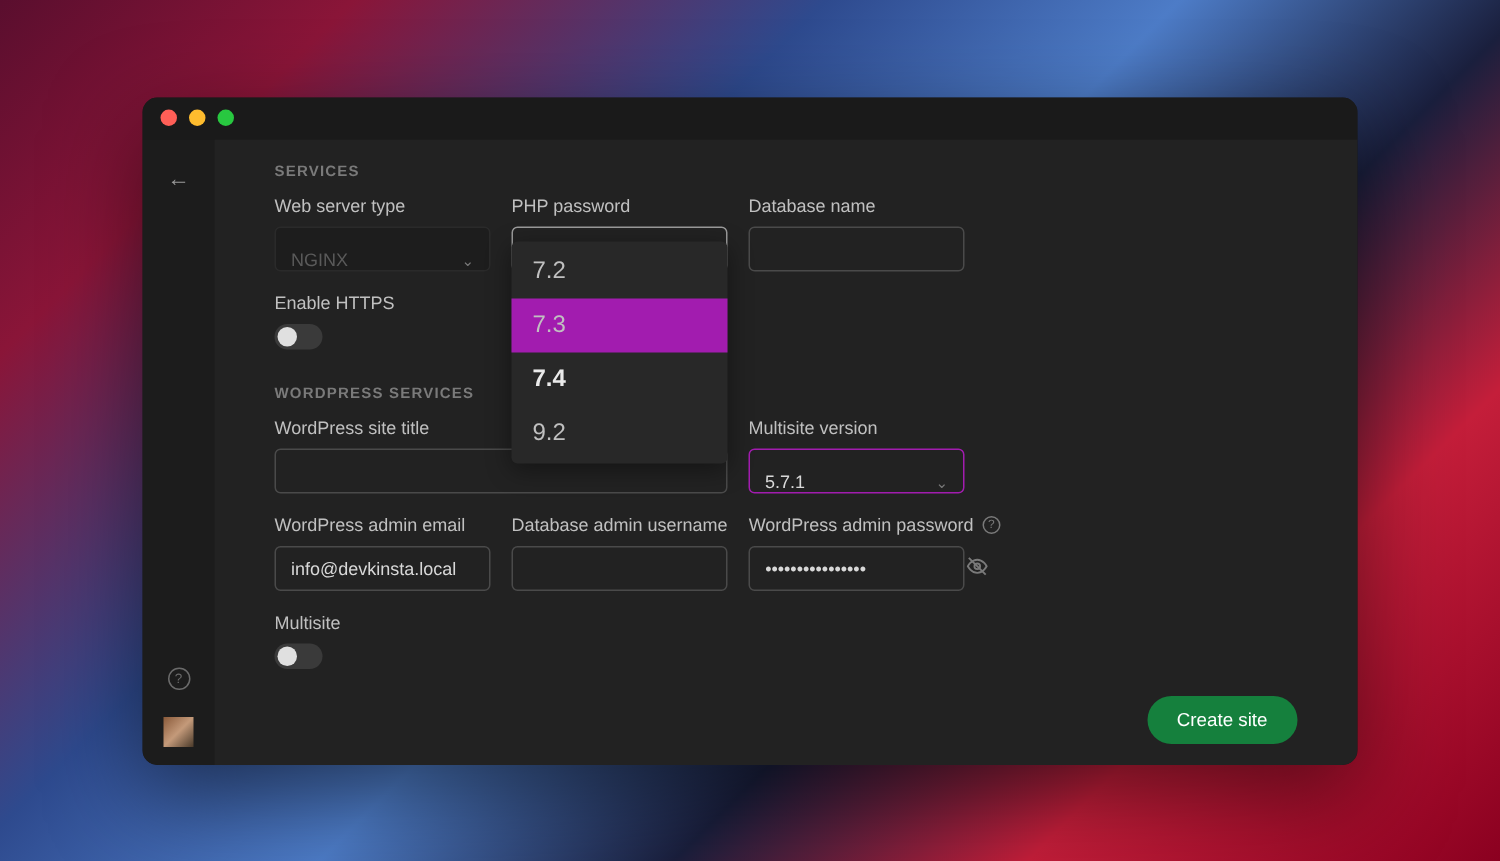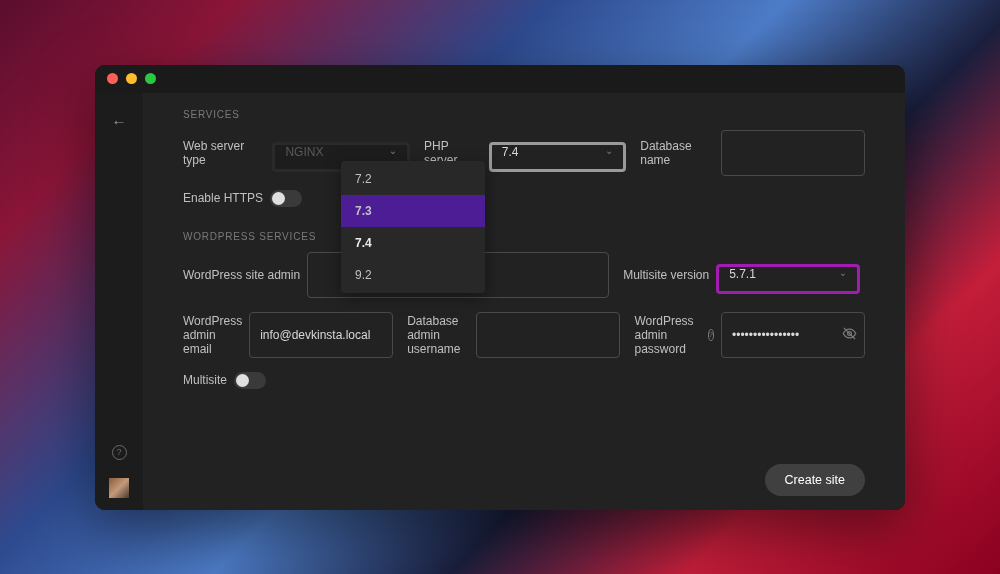--- a/index.html
+++ b/index.html
@@ -92,31 +92,31 @@
       background: #222222;
       padding: 16px 40px 14px 40px;
       color: #c8c8c8;
       overflow: hidden;
       position: relative;
     }
     .section-header {
       font-size: 10px;
       letter-spacing: 0.8px;
       color: #7a7a7a;
-      font-weight: 400;
+      font-weight: 700;
       margin-bottom: 10px;
     }
     .row {
       display: flex;
       gap: 14px;
       margin-bottom: 14px;
     }
     .field {
       display: flex;
-      flex-direction: row;
+      flex-direction: column;
       gap: 7px;
     }
     .field-label {
       font-size: 12px;
       color: #c0c0c0;
       display: flex;
       align-items: center;
       gap: 6px;
     }
     .field-label .q {
@@ -125,47 +125,46 @@
       border: 1px solid #7a7a7a;
       border-radius: 50%;
       display: inline-flex;
       align-items: center;
       justify-content: center;
       font-size: 8px;
       color: #7a7a7a;
     }
     .input, .select {
       height: 30px;
-      border: 3px solid #a21caf;
+      border: 1px solid #a21caf;
       background: transparent;
       border-radius: 4px;
       color: #d8d8d8;
       font-size: 12px;
       padding: 0 10px;
       display: flex;
-      align-items: flex-start;
+      align-items: flex-end;
       justify-content: space-between;
-      margin-top: 12px;
     }
     .input.disabled {
       background: #1d1d1d;
       border-color: #2a2a2a;
       color: #5a5a5a;
     }
     .select.highlight {
       border-color: #9a9a9a;
     }
     .chevron {
       font-size: 10px;
       color: #7a7a7a;
     }
     .w150 { width: 144px; }
     .w305 { width: 302px; }
     input.text-input {
-      height: 46px;
+      height: 30px;
       border: 1px solid #4a4a4a;
       background: transparent;
       border-radius: 4px;
       color: #d8d8d8;
       font-size: 12px;
       padding: 0 10px;
       outline: none;
     }
     .pw-wrap { position: relative; }
     .eye-icon {
@@ -200,31 +199,31 @@
       left: 198px;
       width: 144px;
       background: #282828;
       border-radius: 4px;
       box-shadow: 0 4px 16px rgba(0,0,0,0.4);
       z-index: 20;
       padding: 2px 0;
     }
     .dd-item {
       padding: 9px 14px;
-      font-size: 12px;
+      font-size: 16px;
       color: #c0c0c0;
       cursor: pointer;
     }
-    .dd-item.hover { background: #4c1d95; font-weight: bold; }
+    .dd-item.hover { background: #a21caf; }
     .dd-item.selected { font-weight: 600; color: #eaeaea; }
     .create-btn {
       position: absolute;
       right: 40px;
       bottom: 14px;
-      background: #404040;
+      background: #15803d;
       color: #fff;
       font-size: 12.5px;
       font-weight: 500;
       padding: 9px 20px;
       border: none;
       border-radius: 18px;
       cursor: pointer;
     }
   </style>
 </head>
@@ -251,21 +250,21 @@
 
       <div class="row">
         <div class="field">
           <div class="field-label">Web server type</div>
           <div class="input disabled w150">
             <span>NGINX</span>
             <span class="chevron">⌄</span>
           </div>
         </div>
         <div class="field">
-          <div class="field-label">PHP server</div>
+          <div class="field-label">PHP password</div>
           <div class="select highlight w150">
             <span>7.4</span>
             <span class="chevron">⌄</span>
           </div>
         </div>
         <div class="field">
           <div class="field-label">Database name</div>
           <input class="text-input w150" value="" style="">
         </div>
       </div>
@@ -281,21 +280,21 @@
         <div class="field-label">Enable HTTPS</div>
         <div class="toggle">
           <div class="toggle-knob"></div>
         </div>
       </div>
 
       <div class="section-header">WORDPRESS SERVICES</div>
 
       <div class="row">
         <div class="field">
-          <div class="field-label">WordPress site admin</div>
+          <div class="field-label">WordPress site title</div>
           <input class="text-input w305" value="" style="">
         </div>
         <div class="field">
           <div class="field-label">Multisite version</div>
           <div class="select w150">
             <span>5.7.1</span>
             <span class="chevron">⌄</span>
           </div>
         </div>
       </div>

